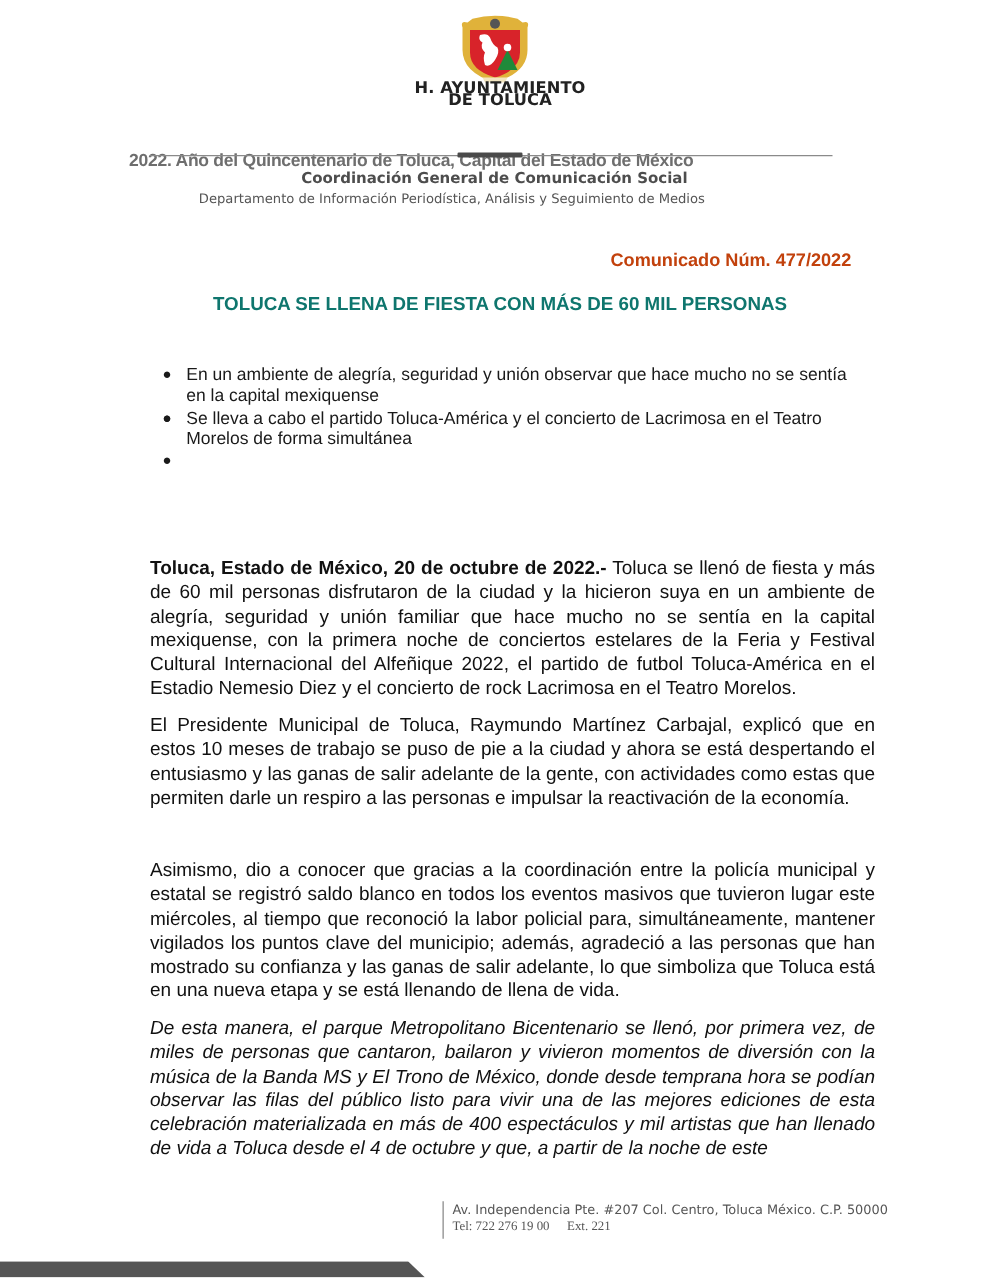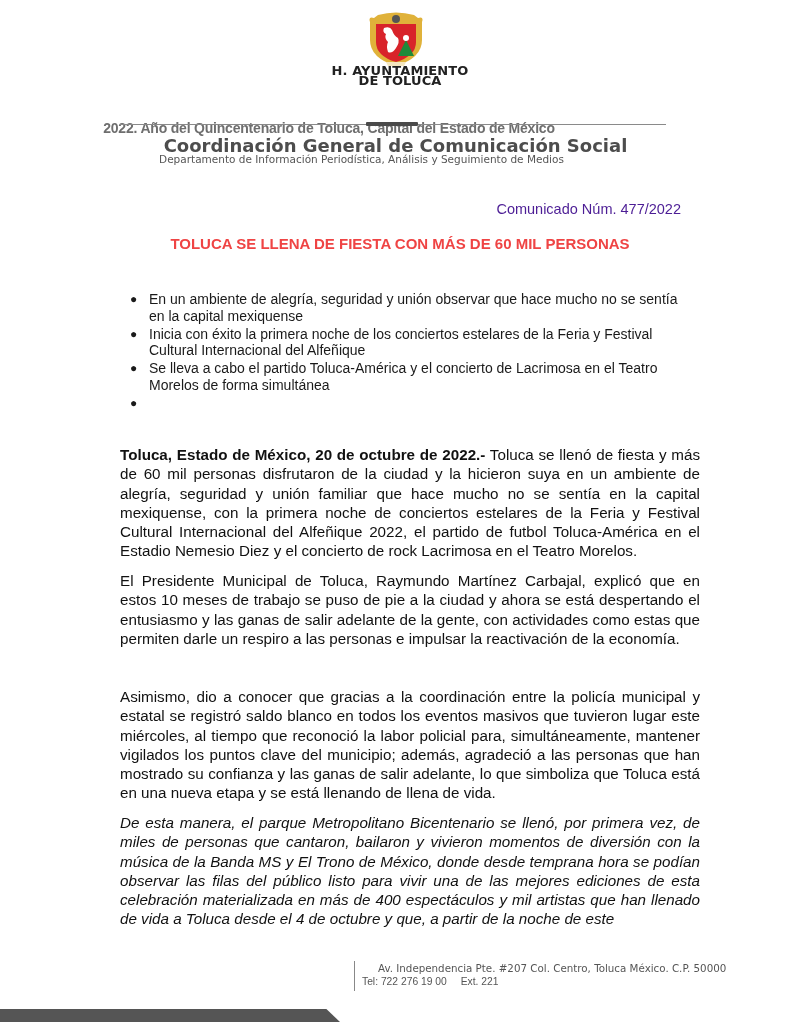--- a/index.html
+++ b/index.html
@@ -2,37 +2,37 @@
 <html><head>
 <meta charset="utf-8">
 <style>
   html, body { margin: 0; padding: 0; background: #ffffff; }
   body { width: 791px; height: 1024px; position: relative; overflow: hidden; font-family: "Liberation Sans", sans-serif; color: #111; }
   .logo { position: absolute; left: 364px; top: 12px; width: 64px; height: 56px; }
   .logo-text { position: absolute; left: 330px; top: 66px; width: 140px; text-align: center; font-family: "DejaVu Sans", sans-serif; font-weight: bold; font-size: 13px; line-height: 10px; color: #222; letter-spacing: 0.1px; }
   .year-banner { position: absolute; left: 0; top: 100px; width: 658px; text-align: center; font-family: "Liberation Sans", sans-serif; font-weight: bold; font-size: 14px; color: #6e6e6e; letter-spacing: -0.2px; margin-top: 20px; }
   .header-rule { position: absolute; left: 120px; top: 124px; width: 546px; height: 1px; background: #8a8a8a; }
   .header-rule-accent { position: absolute; left: 366px; top: 122px; width: 52px; height: 4px; background: #4a4a4a; border-radius: 1px; }
-  .coord-title { position: absolute; left: 0; top: 135px; width: 791px; text-align: center; font-family: "DejaVu Sans", sans-serif; font-weight: bold; font-size: 18px; color: #4d4d4d; }
+  .coord-title { position: absolute; left: 0; top: 135px; width: 791px; text-align: center; font-family: "DejaVu Sans", sans-serif; font-weight: bold; font-size: 12px; color: #4d4d4d; }
   .coord-sub { position: absolute; left: 0; top: 153px; width: 723px; text-align: center; font-family: "DejaVu Sans", sans-serif; font-size: 10.5px; color: #555; }
-  .comunicado { position: absolute; right: 110px; top: 201px; font-weight: normal; font-size: 14.5px; color: #4c1d95; }
-  .headline { position: absolute; left: 110px; top: 235px; width: 580px; text-align: center; font-weight: bold; font-size: 15px; line-height: 18px; color: #ef4444; }
+  .comunicado { position: absolute; right: 110px; top: 201px; font-weight: bold; font-size: 14.5px; color: #c2410c; }
+  .headline { position: absolute; left: 110px; top: 235px; width: 580px; text-align: center; font-weight: bold; font-size: 15px; line-height: 18px; color: #0f766e; }
   .bullets { position: absolute; left: 128px; top: 291px; width: 560px; margin: 0; padding: 0; list-style: none; font-size: 14px; line-height: 16.8px; color: #1a1a1a; }
   .bullets li { position: relative; padding-left: 21px; margin-bottom: 1px; }
   .bullets li .dot { position: absolute; left: 2px; top: 0; font-size: 12px; }
   .para { position: absolute; left: 110px; width: 580px; font-size: 15.2px; line-height: 19.3px; text-align: justify; color: #111; margin: 10px; }
   .p1 { top: 435px; }
   .p2 { top: 561px; }
   .p3 { top: 677px; }
   .p4 { top: 803px; font-style: italic; }
   .para b { font-weight: bold; }
   .footer-bar { position: absolute; left: 0; top: 1009px; width: 340px; height: 13px; background: #555; clip-path: polygon(0 0, 96% 0, 100% 100%, 0 100%); }
   .footer-divider { position: absolute; left: 354px; top: 961px; width: 1px; height: 30px; background: #888; }
-  .footer-address { position: absolute; left: 362px; top: 961px; font-family: "DejaVu Sans", sans-serif; font-size: 10.3px; line-height: 14px; color: #555; margin-left: 16px; }
-  .footer-phone { position: absolute; left: 362px; top: 975px; font-family: Liberation Sans, sans-serif; font-size: 10.3px; line-height: 14px; color: #555; }
+  .footer-address { position: absolute; left: 362px; top: 961px; font-family: "DejaVu Sans", sans-serif; font-size: 10.3px; line-height: 14px; color: #555; }
+  .footer-phone { position: absolute; left: 362px; top: 975px; font-family: Liberation Serif, serif; font-size: 10.3px; line-height: 14px; color: #555; }
   .footer-phone span { margin-right: 14px; }
 </style>
 </head>
 <body>
 
 <div class="logo">
   <svg width="64" height="56" viewBox="0 0 64 56">
     <path d="M6 10 Q4 4 10 6 L14 3 Q32 -2 50 3 L54 6 Q60 4 58 10 L58 28 Q58 46 32 54 Q6 46 6 28 Z" fill="#e0b23a"></path>
     <path d="M12 12 L52 12 L52 30 Q52 44 32 50 Q12 44 12 30 Z" fill="#d8232a"></path>
     <path d="M20 16 Q26 14 28 18 Q30 24 34 26 Q36 30 32 36 Q28 42 24 40 Q22 34 24 30 Q20 26 22 22 Q18 20 20 16 Z" fill="#ffffff"></path>
@@ -55,21 +55,21 @@
 <div class="coord-sub">Departamento de Información Periodística, Análisis y Seguimiento de Medios</div>
 
 <div class="comunicado">Comunicado Núm. 477/2022</div>
 
 <div class="headline">
   <div>TOLUCA SE LLENA DE FIESTA CON MÁS DE 60 MIL PERSONAS</div>
 </div>
 
 <ul class="bullets">
   <li><span class="dot">●</span><span>En un ambiente de alegría, seguridad y unión observar que hace mucho no se sentía en la capital mexiquense</span></li>
-  <li><span class="dot">●</span><span>Inicia con éxito la primera noche de los conciertos estelares de la Feria y Festival Cultural Internacional del Alfeñique</span></li>
+  <li><span class="dot">●</span></li>
   <li><span class="dot">●</span><span>Se lleva a cabo el partido Toluca-América y el concierto de Lacrimosa en el Teatro Morelos de forma simultánea</span></li>
   <li><span class="dot">●</span></li>
 </ul>
 
 <p class="para p1"><b>Toluca, Estado de México, 20 de octubre de 2022.-</b><span> Toluca se llenó de fiesta y más de 60 mil personas disfrutaron de la ciudad y la hicieron suya en un ambiente de alegría, seguridad y unión familiar que hace mucho no se sentía en la capital mexiquense, con la primera noche de conciertos estelares de la Feria y Festival Cultural Internacional del Alfeñique 2022, el partido de futbol Toluca-América en el Estadio Nemesio Diez y el concierto de rock Lacrimosa en el Teatro Morelos.</span></p>
 <p class="para p2">El Presidente Municipal de Toluca, Raymundo Martínez Carbajal, explicó que en estos 10 meses de trabajo se puso de pie a la ciudad y ahora se está despertando el entusiasmo y las ganas de salir adelante de la gente, con actividades como estas que permiten darle un respiro a las personas e impulsar la reactivación de la economía.</p>
 <p class="para p3">Asimismo, dio a conocer que gracias a la coordinación entre la policía municipal y estatal se registró saldo blanco en todos los eventos masivos que tuvieron lugar este miércoles, al tiempo que reconoció la labor policial para, simultáneamente, mantener vigilados los puntos clave del municipio; además, agradeció a las personas que han mostrado su confianza y las ganas de salir adelante, lo que simboliza que Toluca está en una nueva etapa y se está llenando de llena de vida.</p>
 <p class="para p4">De esta manera, el parque Metropolitano Bicentenario se llenó, por primera vez, de miles de personas que cantaron, bailaron y vivieron momentos de diversión con la música de la Banda MS y El Trono de México, donde desde temprana hora se podían observar las filas del público listo para vivir una de las mejores ediciones de esta celebración materializada en más de 400 espectáculos y mil artistas que han llenado de vida a Toluca desde el 4 de octubre y que, a partir de la noche de este</p>
 
 <div class="footer-divider"></div>

